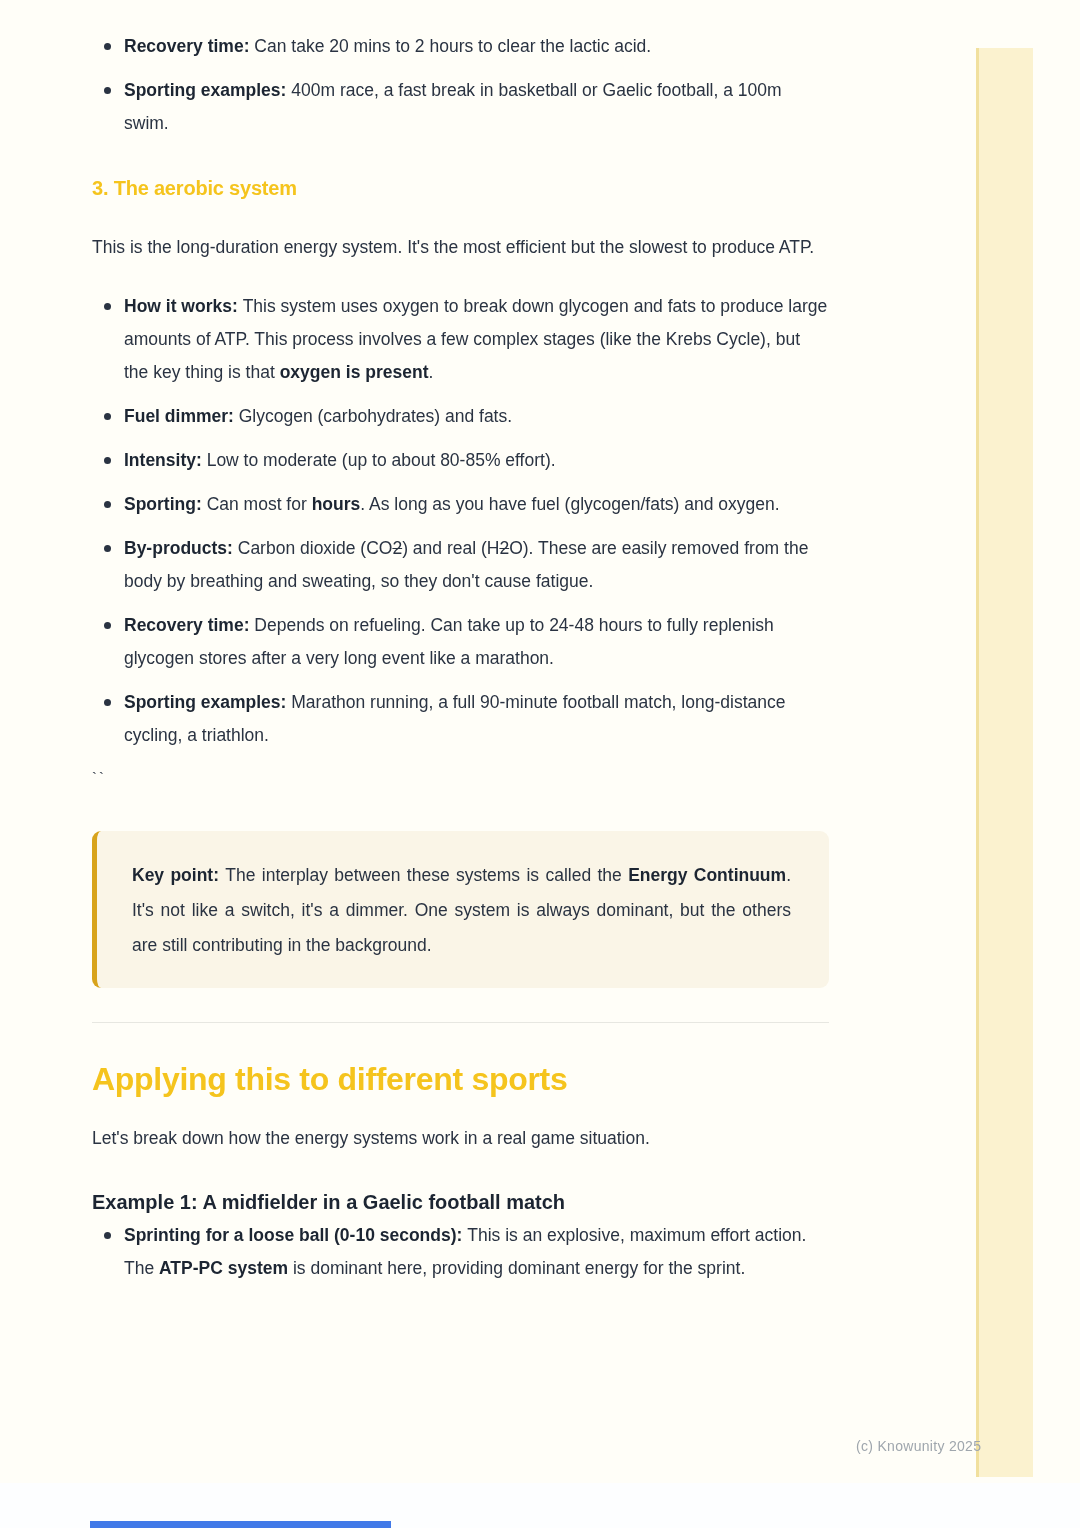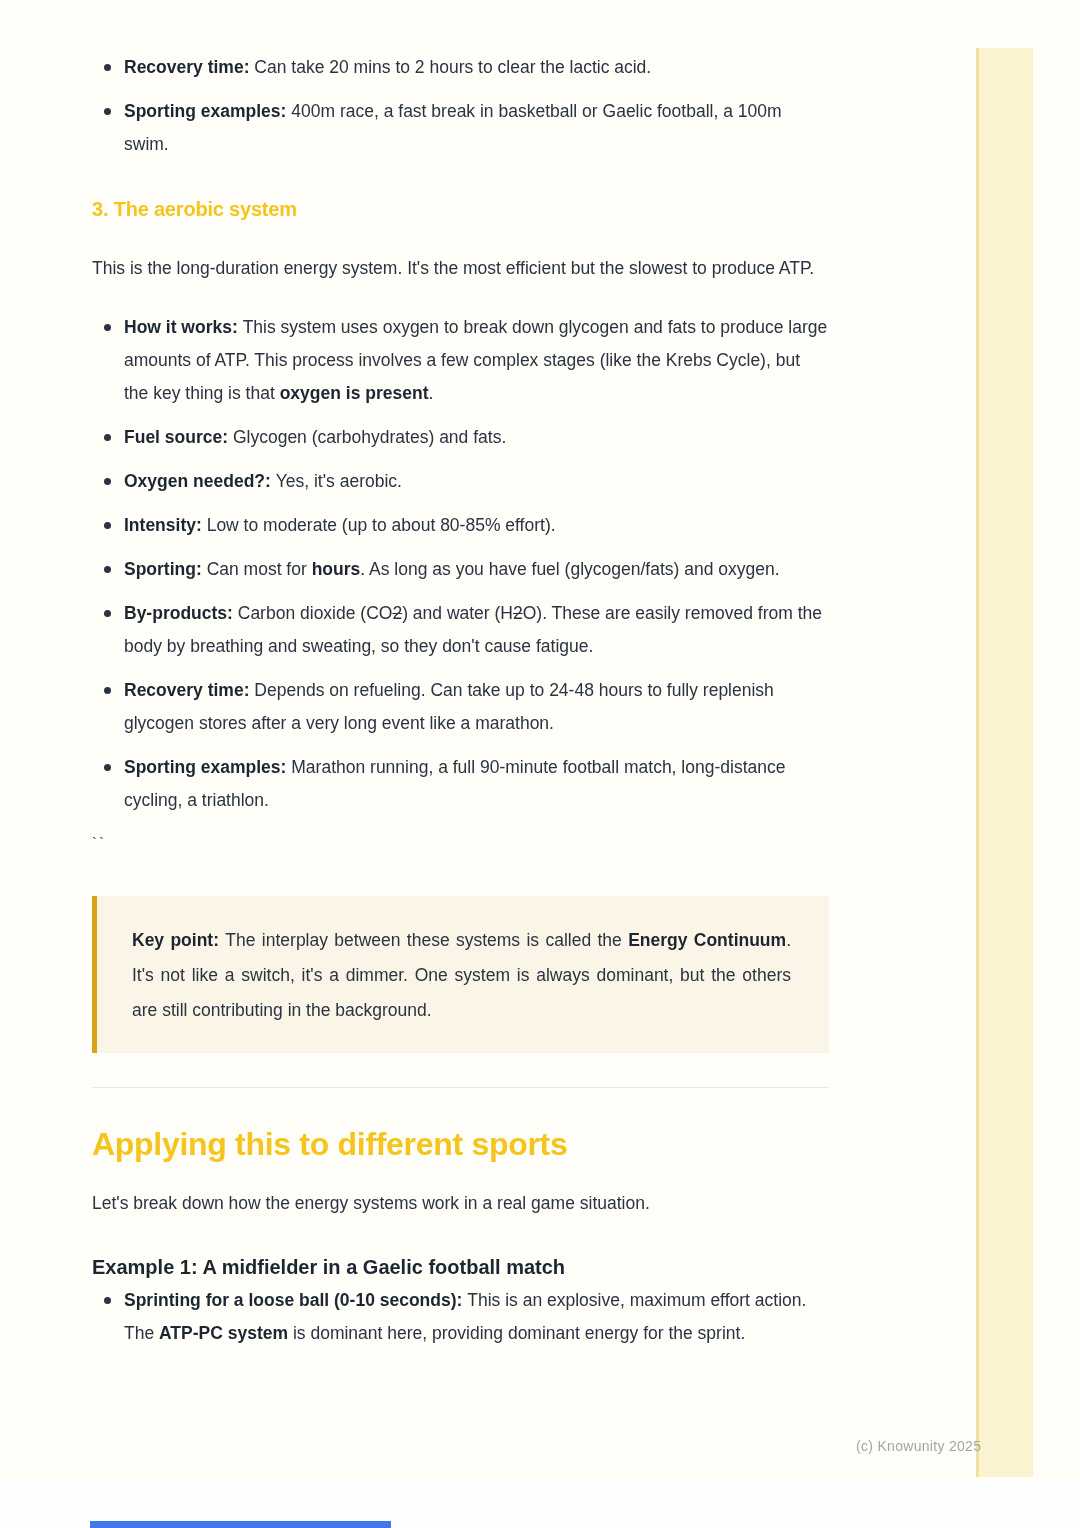--- a/index.html
+++ b/index.html
@@ -23,41 +23,41 @@
     color:var(--text);
     -webkit-font-smoothing:antialiased;
   }
   .page-bg{position:absolute;left:0;top:0;width:1080px;height:1483px;background:var(--page-bg);}
   .side-band{position:absolute;left:976px;top:48px;width:57px;height:1429px;
     background:var(--side-band);border-left:3px solid var(--side-band-edge);box-sizing:border-box;}
   .watermark{position:absolute;left:856px;top:1438px;font-size:14px;letter-spacing:.3px;
     color:var(--watermark);z-index:5;white-space:nowrap;}
   .bottom-bar{position:absolute;left:90px;bottom:0;width:301px;height:7px;background:var(--bottom-bar);}
 
-  .content{position:absolute;left:92px;top:0;width:737px;padding-top:51px;z-index:2;
+  .content{position:absolute;left:92px;top:0;width:737px;padding-top:30px;z-index:2;
     font-size:17.5px;line-height:33px;}
   .b{font-weight:700;color:var(--text-bold);}
   .st{text-decoration:line-through;}
 
   ul.bullets{list-style:none;margin:0;padding:0;}
   ul.bullets li{position:relative;padding-left:32px;margin:0 0 11px 0;}
   ul.bullets li:last-child{margin-bottom:0;}
   ul.bullets li::before{content:"";position:absolute;left:12px;top:13px;width:7px;height:7px;
     border-radius:50%;background:#2A3342;}
 
   .h3{font-size:20px;line-height:30px;font-weight:700;color:var(--accent-yellow);
     margin:33px 0 28px 0;letter-spacing:-.2px;}
   .h2{font-size:32px;line-height:36px;font-weight:700;color:var(--accent-yellow);
     margin:38px 0 0 0;letter-spacing:-.3px;}
   .para{margin:25px 0 0 0;}
   .intro{margin:0 0 26px 0;}
   .stray{margin:16px 0 0 0;font-size:15px;letter-spacing:2px;color:#2A3342;line-height:20px;}
 
   .callout{margin:43px 0 0 0;background:var(--callout-bg);
-    border-left:5px solid var(--callout-border);border-radius:0;
+    border-left:5px solid var(--callout-border);border-radius:9px;
     padding:27px 38px 25px 35px;box-sizing:border-box;
     text-align:justify;line-height:35px;}
   .divider{border:none;border-top:1px solid var(--divider);margin:34px 0 0 0;height:0;}
   .example-title{margin:31px 0 0 0;font-size:20px;font-weight:700;color:var(--text-bold);}
   .list-gap-top{margin-top:26px;}
 </style>
 </head>
 <body>
 
 <div class="page-bg"></div>
@@ -73,25 +73,24 @@
       <li><span><span class="b">Sporting examples: </span><span>400m race, a fast break in basketball or Gaelic football, a 100m swim.</span></span></li>
     </ul>
 
   <h3 class="h3">3. The aerobic system</h3>
 
   <p class="intro">This is the long-duration energy system. It's the most efficient but the slowest to produce ATP.</p>
 
   <ul class="bullets">
 
   <li><span><span class="b">How it works: </span><span>This system uses oxygen to break down glycogen and fats to produce large amounts of ATP. This process involves a few complex stages (like the Krebs Cycle), but the key thing is that </span><span class="b">oxygen is present</span><span>.</span></span></li>
-      <li><span><span class="b">Fuel source: </span><span>Glycogen (carbohydrates) and fats.</span></span></li>
-      <li><span><span class="b">Oxygen needed?: </span><span>Yes, it's aerobic.</span></span></li>
+      <li><span><span class="b">Fuel dimmer: </span><span>Glycogen (carbohydrates) and fats.</span></span></li>
       <li><span><span class="b">Intensity: </span><span>Low to moderate (up to about 80-85% effort).</span></span></li>
       <li><span><span class="b">Sporting: </span><span>Can most for </span><span class="b">hours</span><span>. As long as you have fuel (glycogen/fats) and oxygen.</span></span></li>
-      <li><span><span class="b">By-products: </span><span>Carbon dioxide (CO</span><span class="st">2</span><span>) and water (H</span><span class="st">2</span><span>O). These are easily removed from the body by breathing and sweating, so they don't cause fatigue.</span></span></li>
+      <li><span><span class="b">By-products: </span><span>Carbon dioxide (CO</span><span class="st">2</span><span>) and real (H</span><span class="st">2</span><span>O). These are easily removed from the body by breathing and sweating, so they don't cause fatigue.</span></span></li>
       <li><span><span class="b">Recovery time: </span><span>Depends on refueling. Can take up to 24-48 hours to fully replenish glycogen stores after a very long event like a marathon.</span></span></li>
       <li><span><span class="b">Sporting examples: </span><span>Marathon running, a full 90-minute football match, long-distance cycling, a triathlon.</span></span></li>
     </ul>
 
   <p class="stray">``</p>
 
   <div class="callout">
     <span><span class="b">Key point: </span><span>The interplay between these systems is called the </span><span class="b">Energy Continuum</span><span>. It's not like a switch, it's a dimmer. One system is always dominant, but the others are still contributing in the background.</span></span>
   </div>
 

